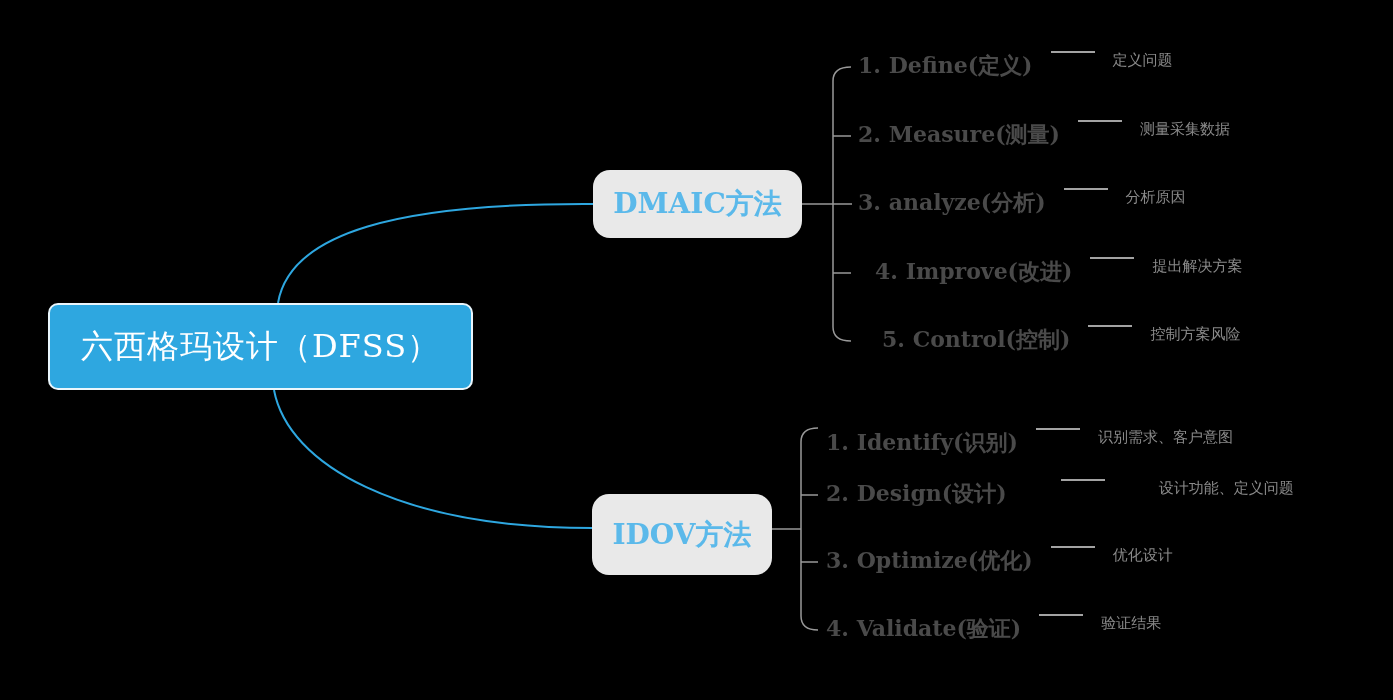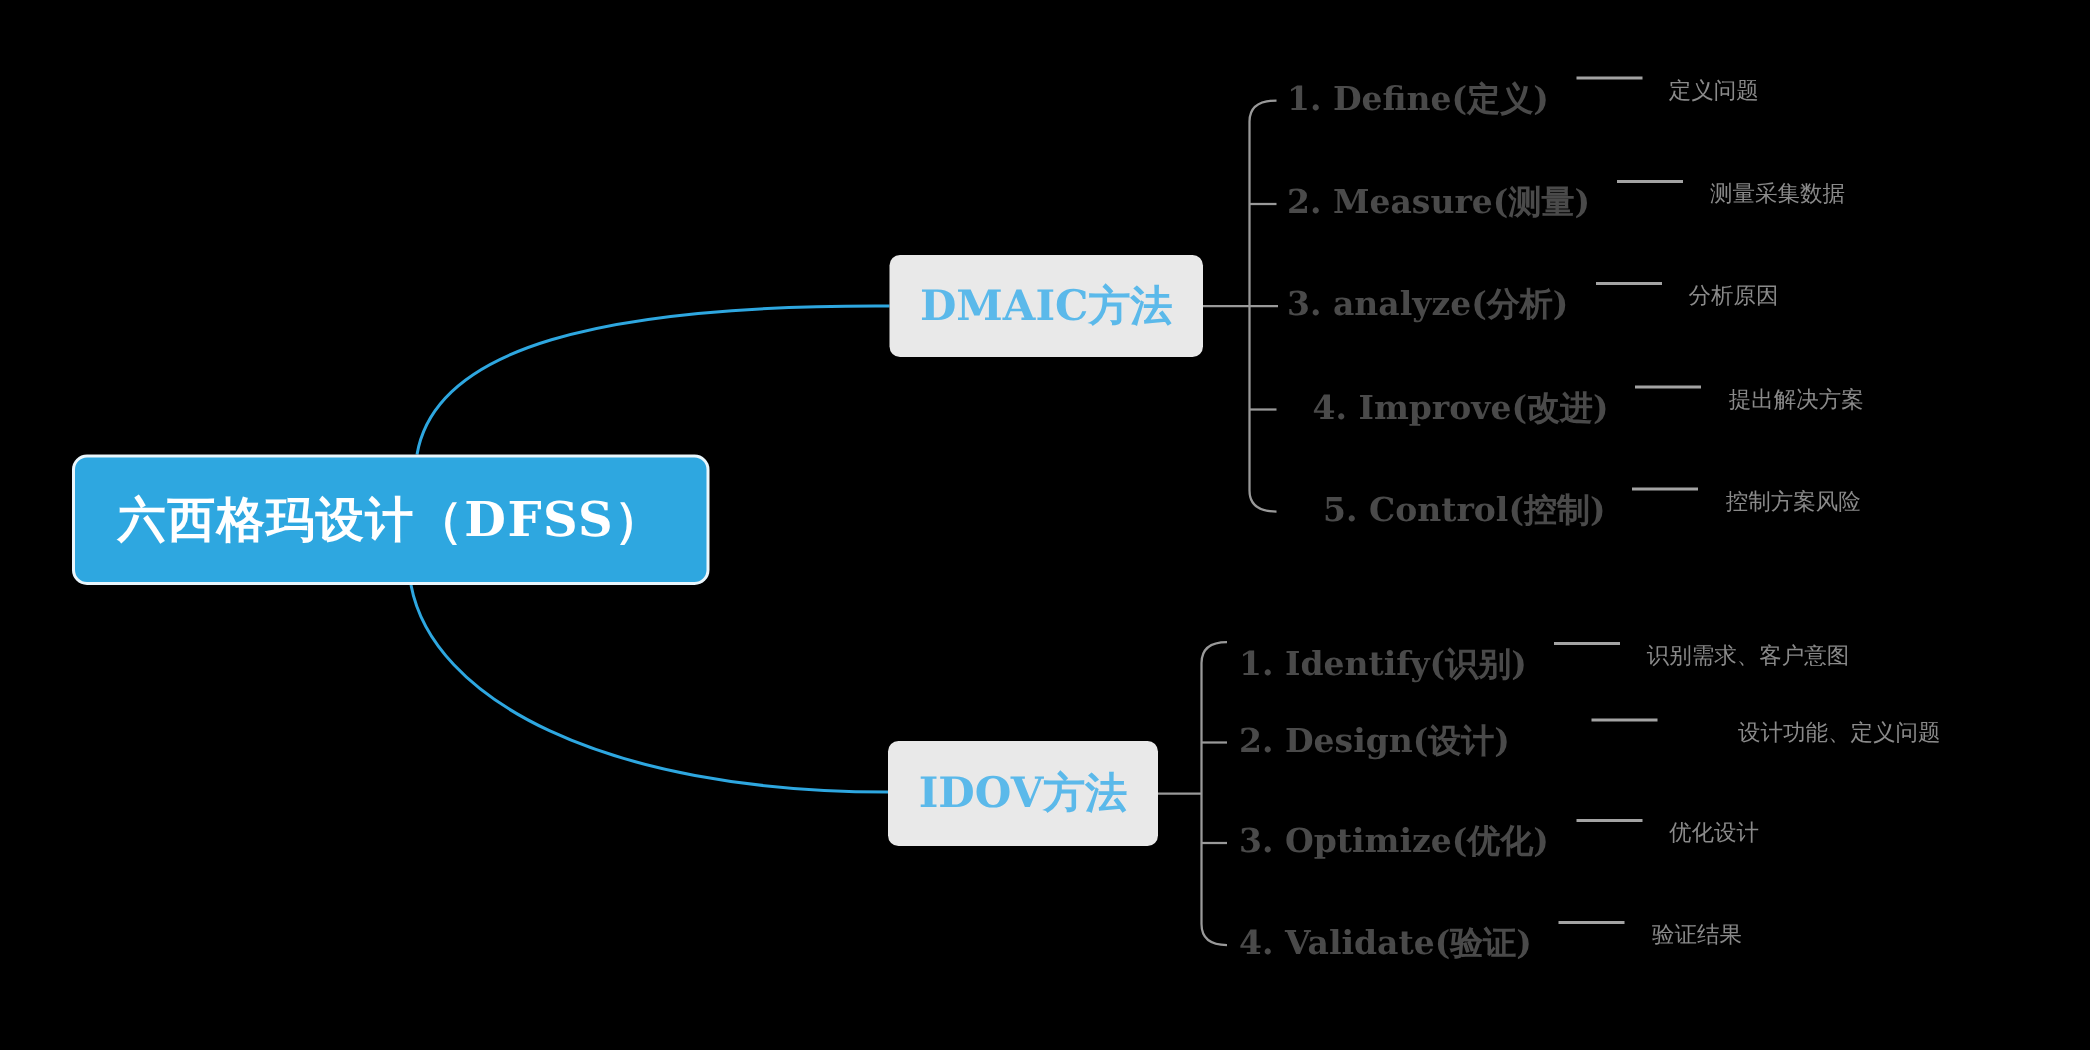--- a/index.html
+++ b/index.html
@@ -37,32 +37,32 @@
     cursor: default;
   }
   .root-node {
     left: 48px; top: 303px;
     width: 425px; height: 87px;
     background: var(--accent_blue);
     border: 2px solid rgba(255,255,255,0.9);
     border-radius: 10px;
     color: var(--root_text);
     font-size: 32px;
-    font-weight: 700;
+    font-weight: 400;
     letter-spacing: 1px;
   }
   .branch-node {
     background: var(--node_bg_gray);
-    border-radius: 7px;
+    border-radius: 17px;
     color: var(--branch_text_blue);
     font-size: 28px;
     font-weight: bold;
   }
   .branch-dmaic { left: 593px; top: 170px; width: 209px; height: 68px; }
-  .branch-idov  { left: 592px; top: 494px; width: 180px; height: 70px; }
+  .branch-idov  { left: 592px; top: 494px; width: 180px; height: 81px; }
   .item-row {
     position: absolute;
     display: flex;
     align-items: flex-start;
     height: 32px;
     z-index: 1;
     white-space: nowrap;
   }
   .item-label {
     font-size: 22px;

